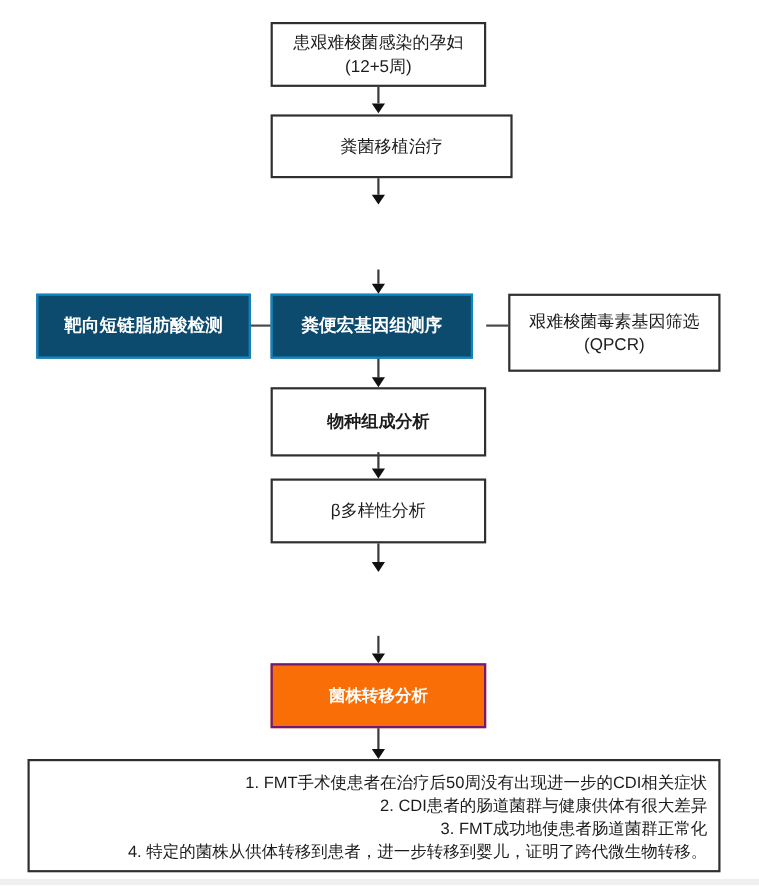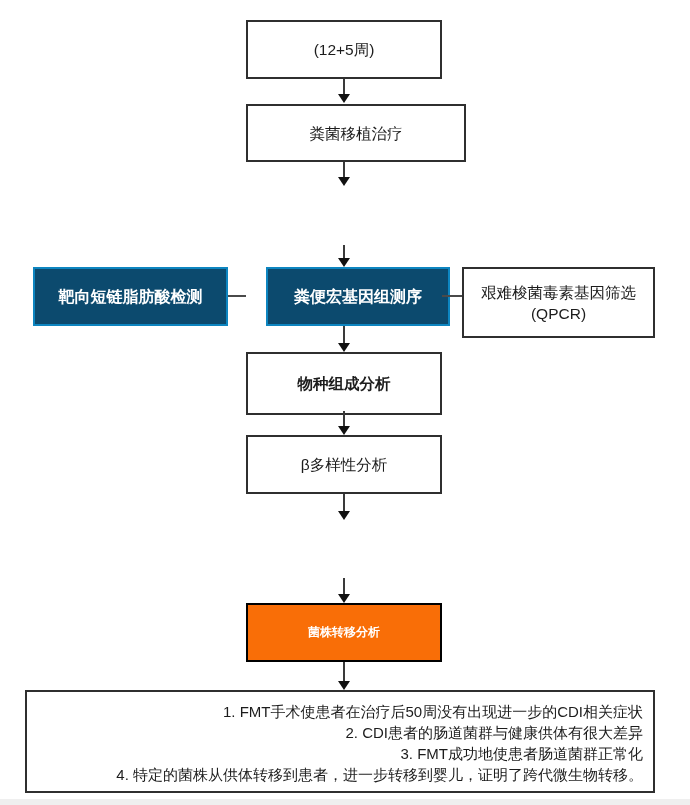--- a/index.html
+++ b/index.html
@@ -33,24 +33,24 @@
   }
   .node.blue {
     background: #0c4a6e;
     border: 2px solid #0d85c0;
     color: #ffffff;
     font-weight: bold;
     font-size: 16px;
   }
   .node.orange {
     background: #f96e07;
-    border: 2px solid #000000;
+    border: 2px solid #701a75;
     color: #ffffff;
     font-weight: bold;
-    font-size: 12px;
+    font-size: 15px;
   }
   .node .nline { white-space: nowrap; }
   .conclusions {
     position: absolute;
     box-sizing: border-box;
     background: #ffffff;
     border: 2px solid #2f2f2f;
     color: #1c1c1c;
     font-size: 15px;
     line-height: 21px;
@@ -87,33 +87,34 @@
     height: 6px;
     background: #efefef;
   }
 </style>
 </head>
 <body>
 
 <div class="canvas">
 
   <div class="node white" style="left:246px; top:20px; width:196px; height:59px;">
+    <div class="nline">患艰难梭菌感染的孕妇</div>
     <div class="nline">(12+5周)</div>
   </div>
 
   <div class="node white" style="left:246px; top:104px; width:220px; height:58px;">
     <div class="nline">粪菌移植治疗</div>
   </div>
 
 
   <div class="node blue" style="left:33px; top:267px; width:195px; height:59px;">
     <div class="nline">靶向短链脂肪酸检测</div>
   </div>
 
-  <div class="node blue" style="left:246px; top:267px; width:184px; height:59px;margin-left:20px;">
+  <div class="node blue" style="left:246px; top:267px; width:184px; height:59px;">
     <div class="nline">粪便宏基因组测序</div>
   </div>
 
   <div class="node white" style="left:462px; top:267px; width:193px; height:71px;">
     <div class="nline">艰难梭菌毒素基因筛选</div>
     <div class="nline">(QPCR)</div>
   </div>
 
   <div class="node white" style="left:246px; top:352px; width:196px; height:63px;font-weight:bold;">
     <div class="nline">物种组成分析</div>

